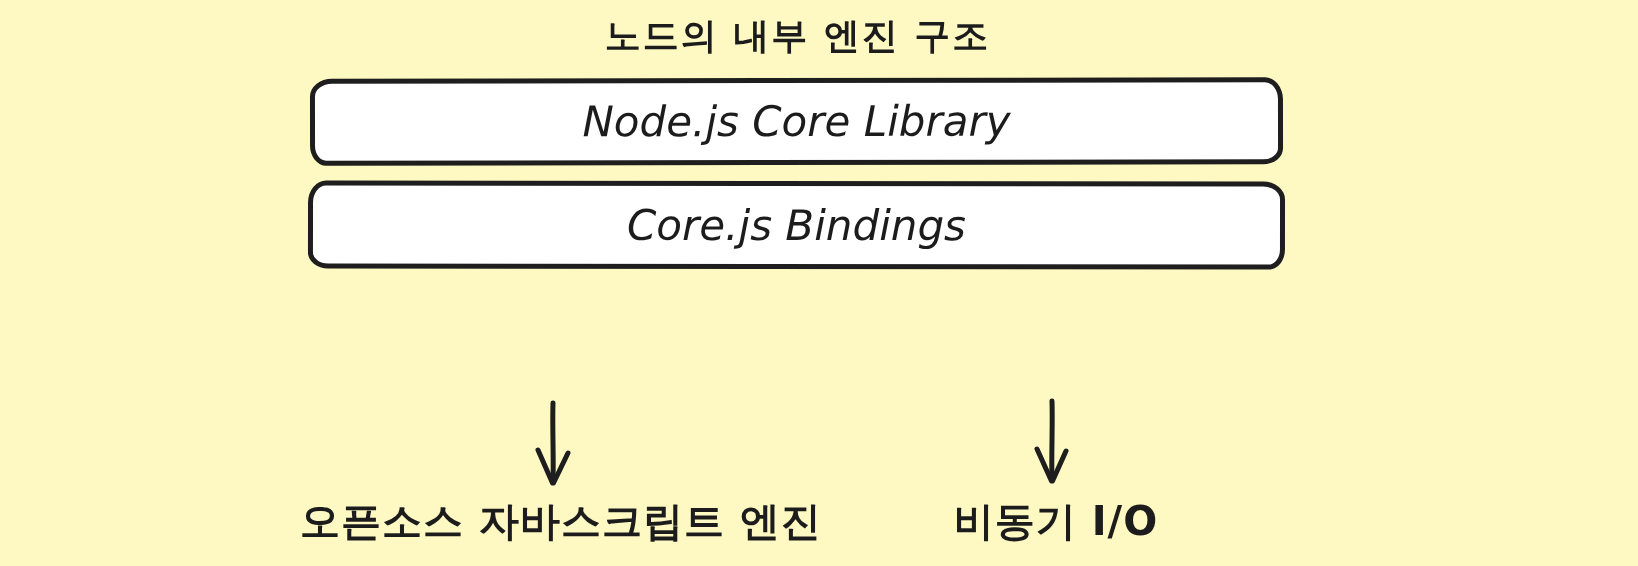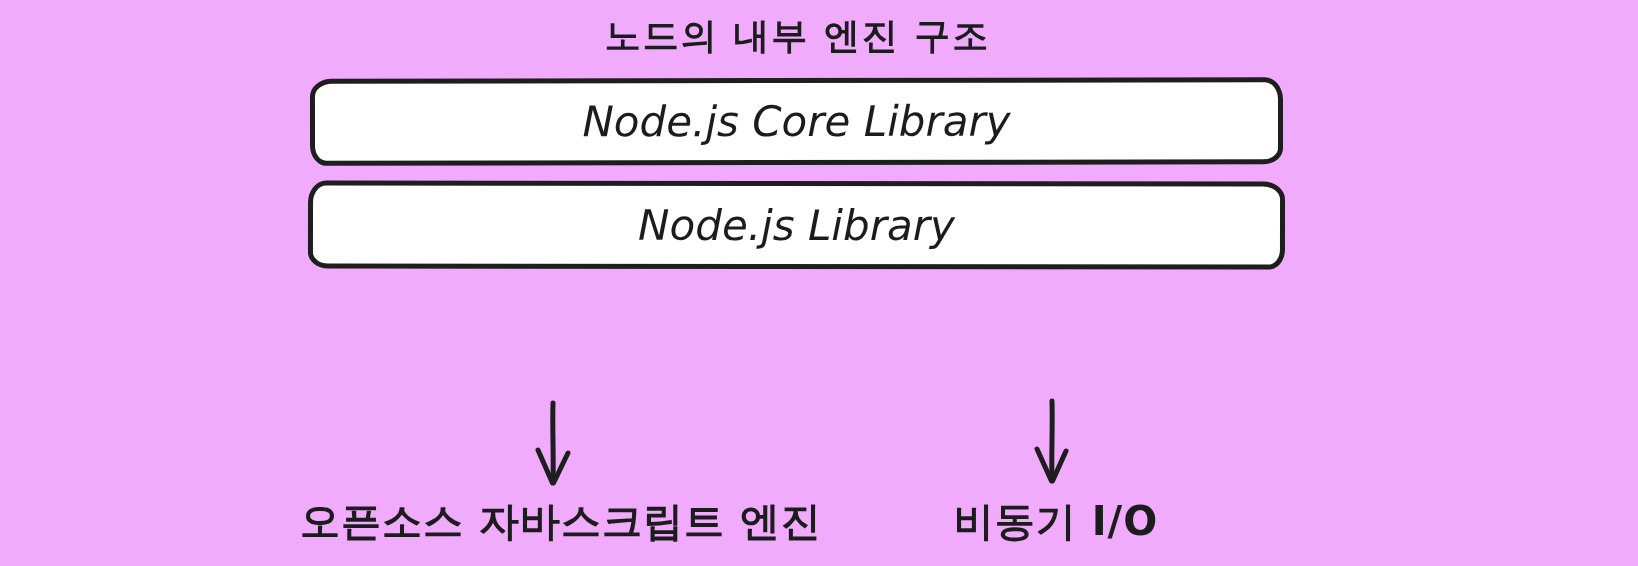--- a/index.html
+++ b/index.html
@@ -5,21 +5,21 @@
   html, body {
     margin: 0;
     padding: 0;
     background: #ffffff;
     font-family: "DejaVu Sans", sans-serif;
   }
   .canvas {
     position: relative;
     width: 1638px;
     height: 566px;
-    background: #f0abfc;
+    background: #fef9c3;
     overflow: hidden;
     color: #1a1a1a;
   }
   .title {
     position: absolute;
     left: 310px;
     top: 12px;
     width: 975px;
     text-align: center;
     font-size: 36px;
@@ -92,21 +92,21 @@
 
 <div class="canvas">
 
   <div class="title">노드의 내부 엔진 구조</div>
 
   <div class="box box-core">
     <span class="box-label">Node.js Core Library</span>
   </div>
 
   <div class="box box-bindings">
-    <span class="box-label">Node.js Library</span>
+    <span class="box-label">Core.js Bindings</span>
   </div>
 
 
 
   <svg class="arrow arrow-left" viewBox="0 0 60 92">
     <path d="M30 5 C 29.2 30, 30.8 58, 30 84" fill="none" stroke="#1e1e1e" stroke-width="5" stroke-linecap="round"></path>
     <path d="M15 52 L29.5 85 M45 55 L30.5 85" fill="none" stroke="#1e1e1e" stroke-width="5" stroke-linecap="round"></path>
   </svg>
 
   <svg class="arrow arrow-right" viewBox="0 0 60 92">

